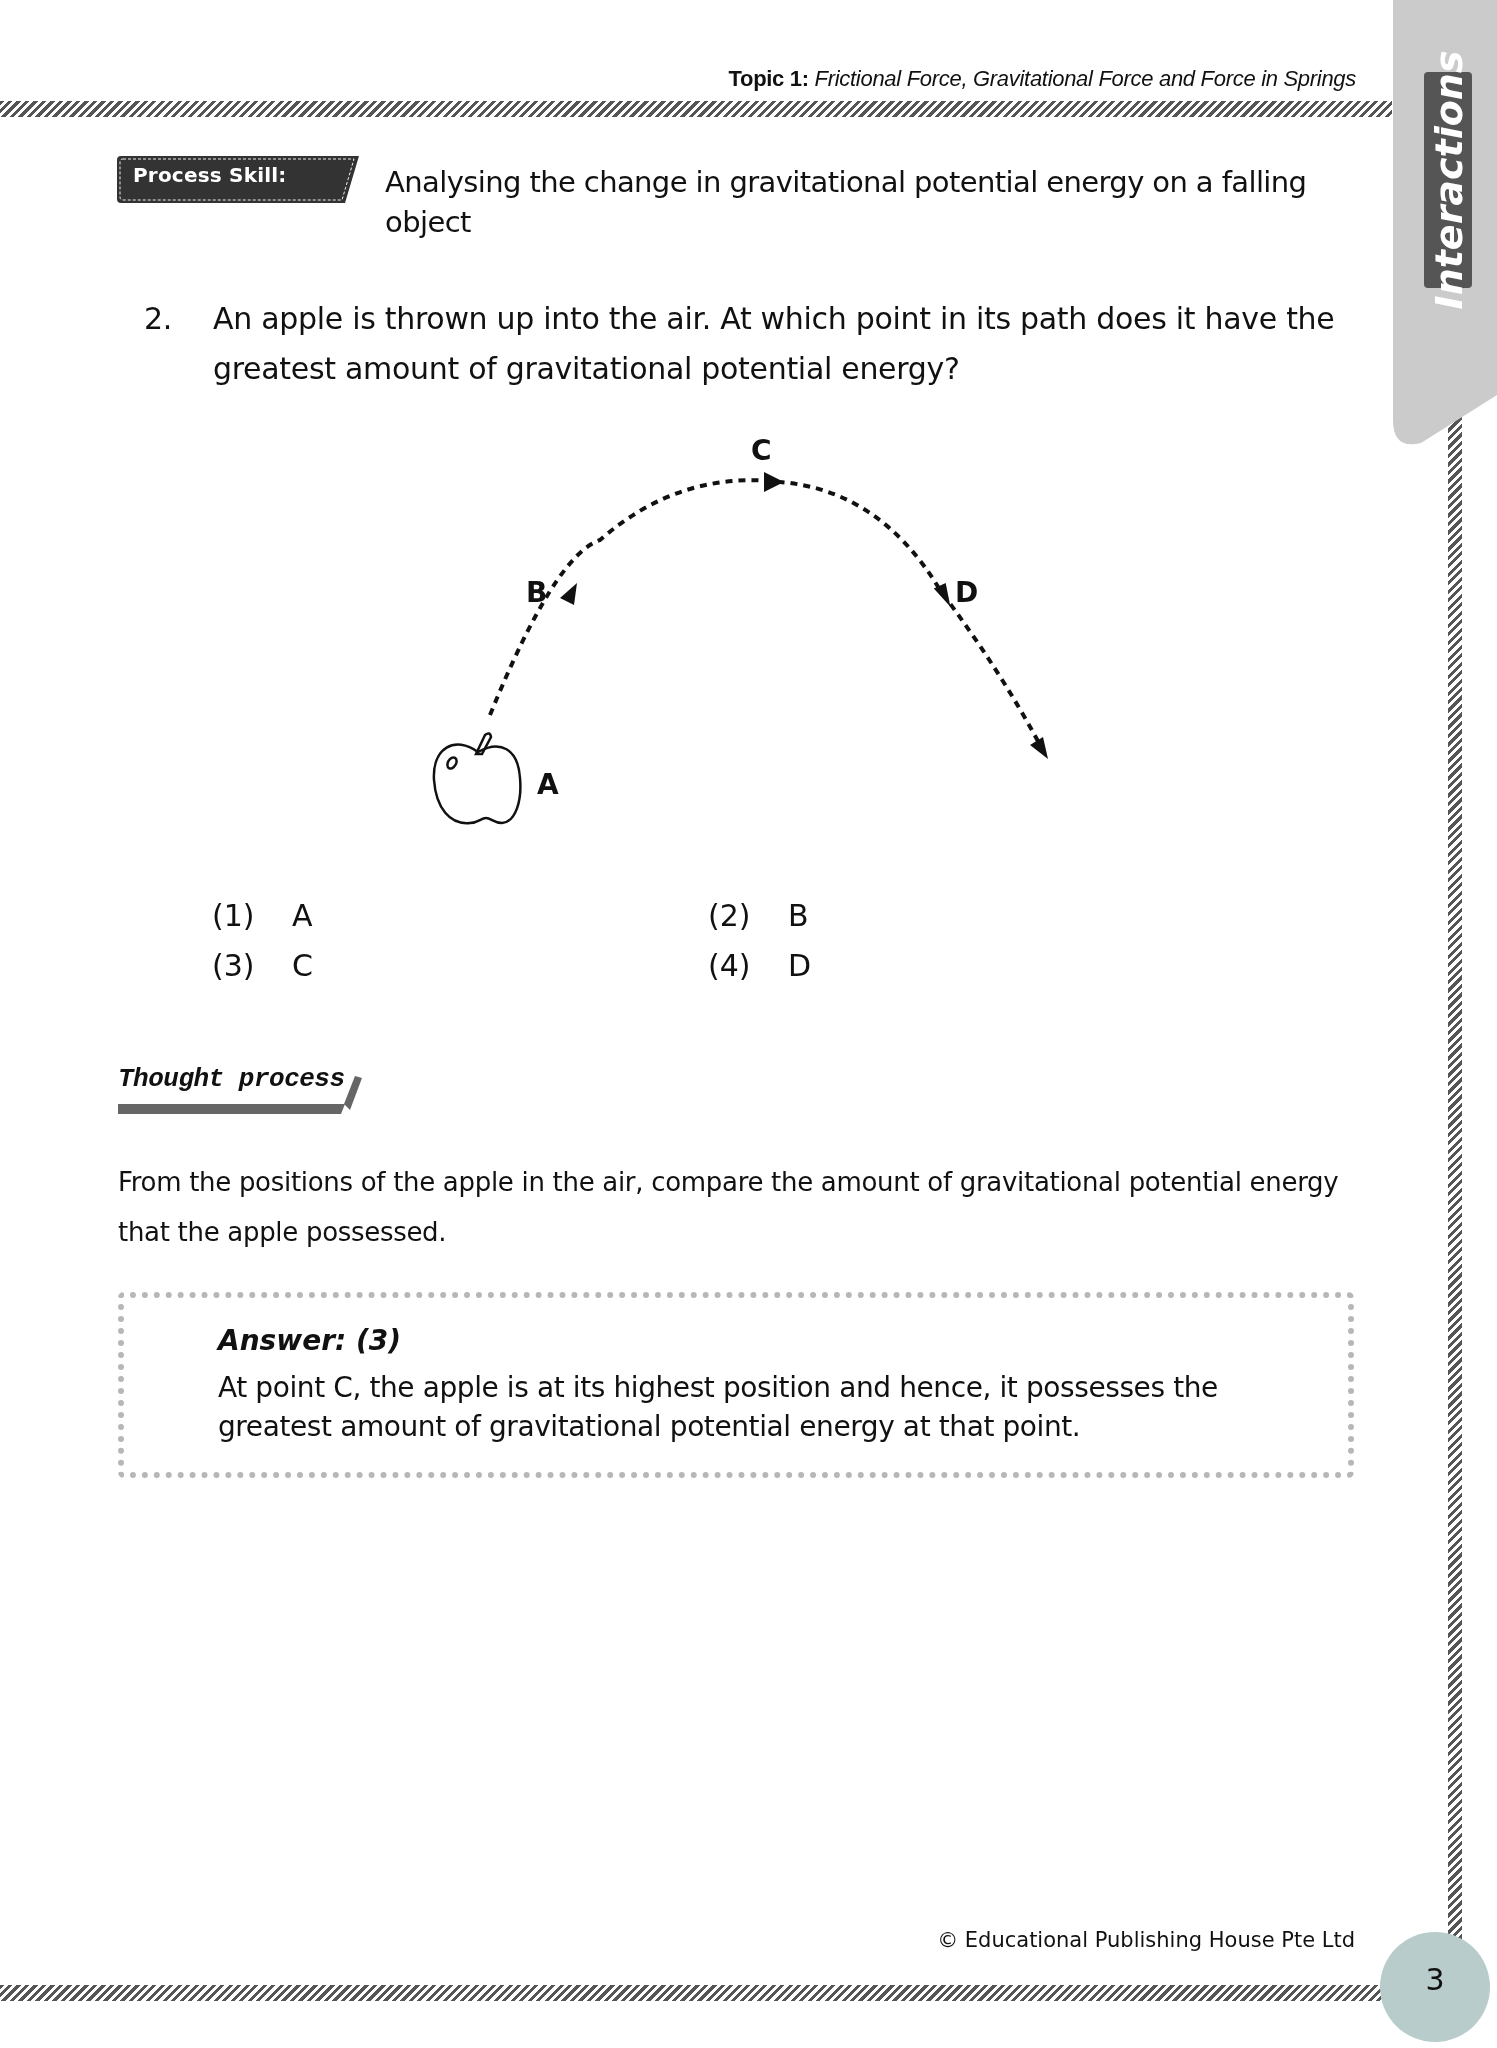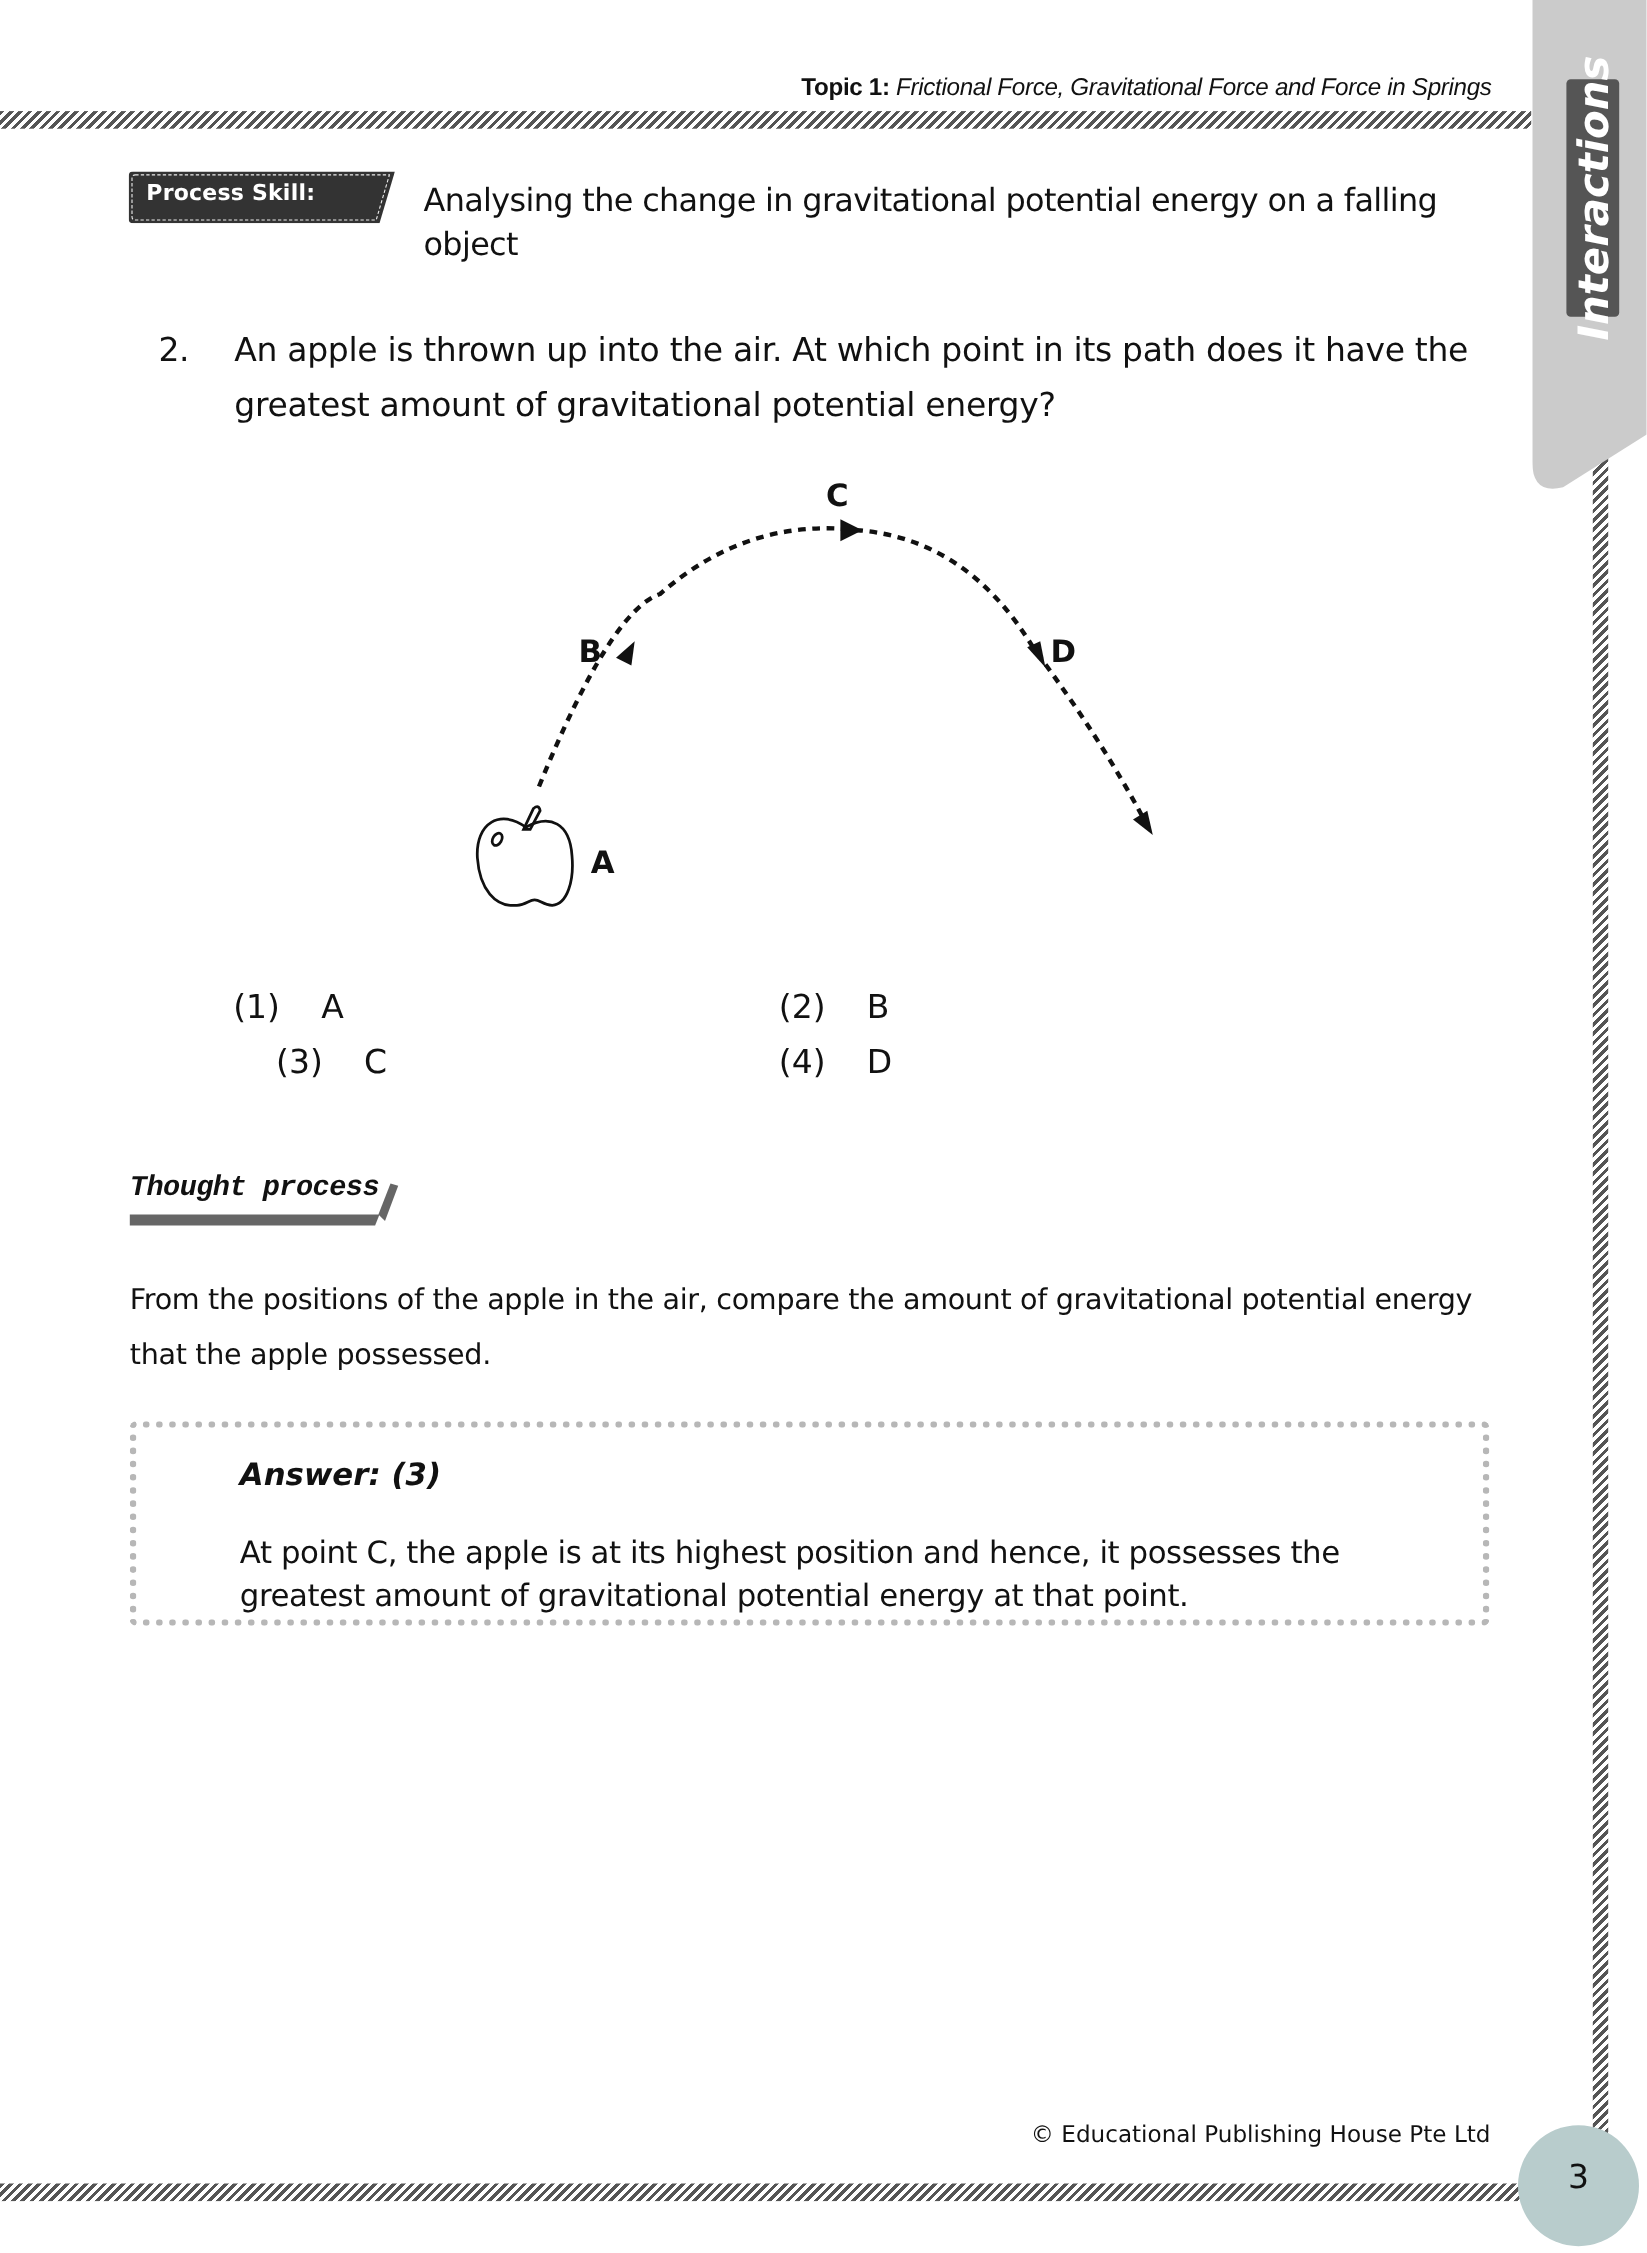--- a/index.html
+++ b/index.html
@@ -61,21 +61,21 @@
   #answer-box {
     left: 118px; top: 1292px; width: 1236px; height: 186px;
     box-sizing: border-box; border: 6px dotted #b7b7b7; border-radius: 6px;
   }
   #answer-heading {
     left: 218px; top: 1324px; font-size: 28px; font-weight: bold; font-style: italic;
     font-family: "DejaVu Sans", sans-serif;
   }
   #answer-body {
     left: 218px; top: 1368px; width: 1110px; font-size: 28px; line-height: 39px;
-    font-family: "DejaVu Sans", sans-serif; letter-spacing: -0.4px; margin-top: 24px;
+    font-family: "DejaVu Sans", sans-serif; letter-spacing: -0.4px;
   }
 
   #copyright {
     right: 142px; top: 1928px; font-size: 21px; font-family: "DejaVu Sans", sans-serif;
     white-space: nowrap;
   }
   #page-circle {
     left: 1380px; top: 1932px; width: 110px; height: 110px; border-radius: 50%;
     background: #b8cccc;
   }
@@ -132,21 +132,21 @@
   <text class="dlabel" x="751" y="460">C</text>
   <text class="dlabel" x="955" y="602">D</text>
 </svg>
 
 <div class="abs choice" style="left:212px; top:898px;">
   <span class="num">(1)</span><span>A</span>
 </div>
 <div class="abs choice" style="left:708px; top:898px;">
   <span class="num">(2)</span><span>B</span>
 </div>
-<div class="abs choice" style="left:212px; top:948px;margin-left:39px;">
+<div class="abs choice" style="left:212px; top:948px;">
   <span class="num">(3)</span><span>C</span>
 </div>
 <div class="abs choice" style="left:708px; top:948px;">
   <span class="num">(4)</span><span>D</span>
 </div>
 
 <div id="thought-label" class="abs">Thought process</div>
 <svg id="thought-bar" class="abs" viewBox="0 0 1497 2048">
   <polygon points="118,1104 345,1104 341,1114 118,1114" fill="#666"></polygon>
   <polygon points="344,1104 355,1076 362,1078 350,1110" fill="#666"></polygon>

